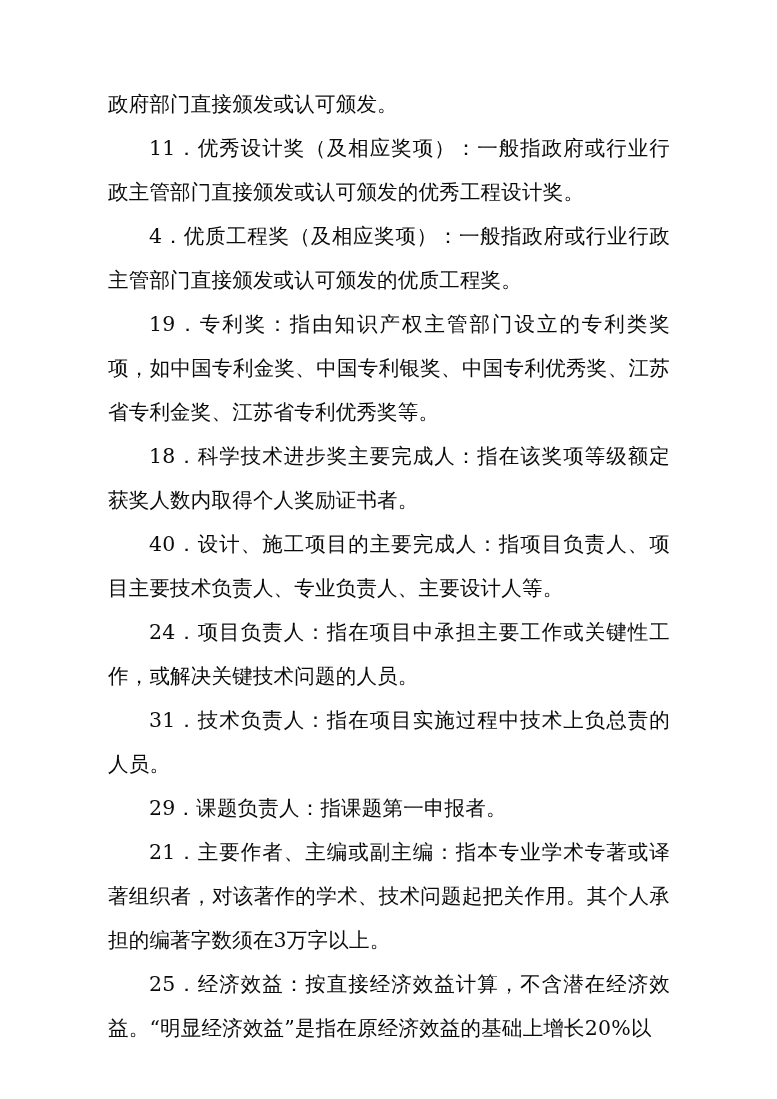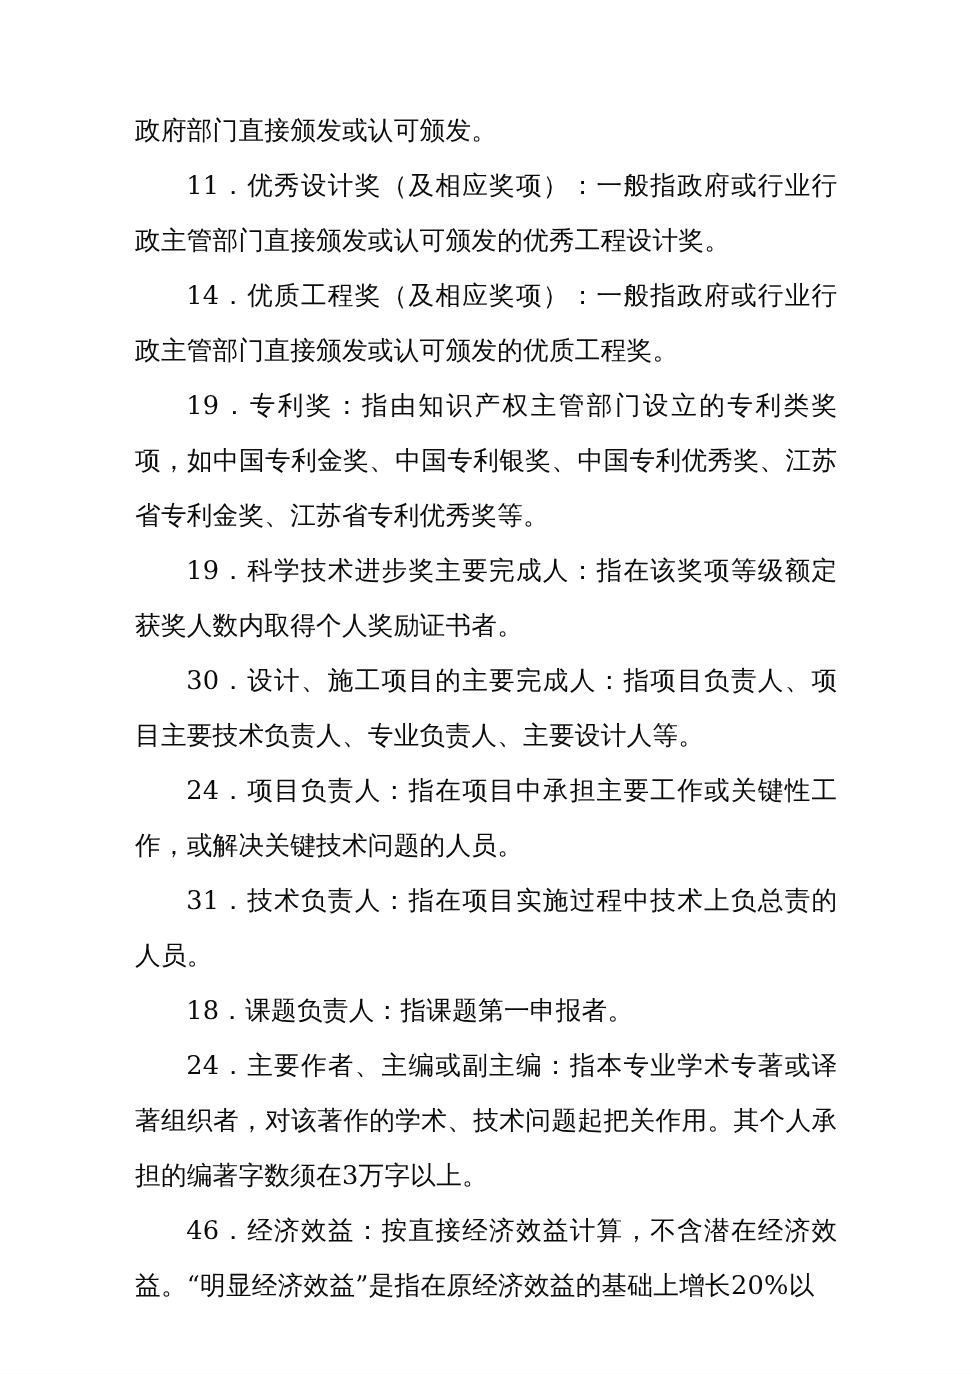--- a/index.html
+++ b/index.html
@@ -40,23 +40,23 @@
     margin-top: 0px;
   }
 </style>
 </head>
 <body>
 
 <div class="page">
   <div class="doc-body">
     <p class="para">政府部门直接颁发或认可颁发。</p>
     <p class="para indent">11．优秀设计奖（及相应奖项）：一般指政府或行业行政主管部门直接颁发或认可颁发的优秀工程设计奖。</p>
-    <p class="para indent">14．优质工程奖（及相应奖项）：一般指政府或行业行政主管部门直接颁发或认可颁发的优质工程奖。</p>
+    <p class="para indent">4．优质工程奖（及相应奖项）：一般指政府或行业行政主管部门直接颁发或认可颁发的优质工程奖。</p>
     <p class="para indent">19．专利奖：指由知识产权主管部门设立的专利类奖项，如中国专利金奖、中国专利银奖、中国专利优秀奖、江苏省专利金奖、江苏省专利优秀奖等。</p>
-    <p class="para indent">19．科学技术进步奖主要完成人：指在该奖项等级额定获奖人数内取得个人奖励证书者。</p>
-    <p class="para indent">30．设计、施工项目的主要完成人：指项目负责人、项目主要技术负责人、专业负责人、主要设计人等。</p>
+    <p class="para indent">18．科学技术进步奖主要完成人：指在该奖项等级额定获奖人数内取得个人奖励证书者。</p>
+    <p class="para indent">40．设计、施工项目的主要完成人：指项目负责人、项目主要技术负责人、专业负责人、主要设计人等。</p>
     <p class="para indent">24．项目负责人：指在项目中承担主要工作或关键性工作，或解决关键技术问题的人员。</p>
     <p class="para indent">31．技术负责人：指在项目实施过程中技术上负总责的人员。</p>
-    <p class="para indent">18．课题负责人：指课题第一申报者。</p>
-    <p class="para indent">24．主要作者、主编或副主编：指本专业学术专著或译著组织者，对该著作的学术、技术问题起把关作用。其个人承担的编著字数须在3万字以上。</p>
-    <p class="para indent">46．经济效益：按直接经济效益计算，不含潜在经济效益。“明显经济效益”是指在原经济效益的基础上增长20%以</p>
+    <p class="para indent">29．课题负责人：指课题第一申报者。</p>
+    <p class="para indent">21．主要作者、主编或副主编：指本专业学术专著或译著组织者，对该著作的学术、技术问题起把关作用。其个人承担的编著字数须在3万字以上。</p>
+    <p class="para indent">25．经济效益：按直接经济效益计算，不含潜在经济效益。“明显经济效益”是指在原经济效益的基础上增长20%以</p>
   </div>
 </div>
 
 </body></html>

